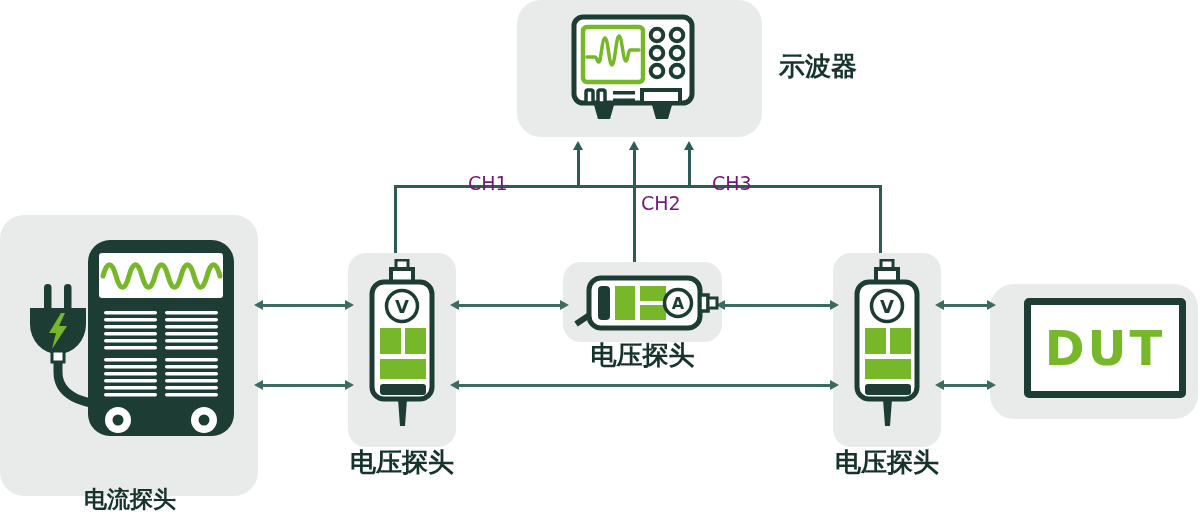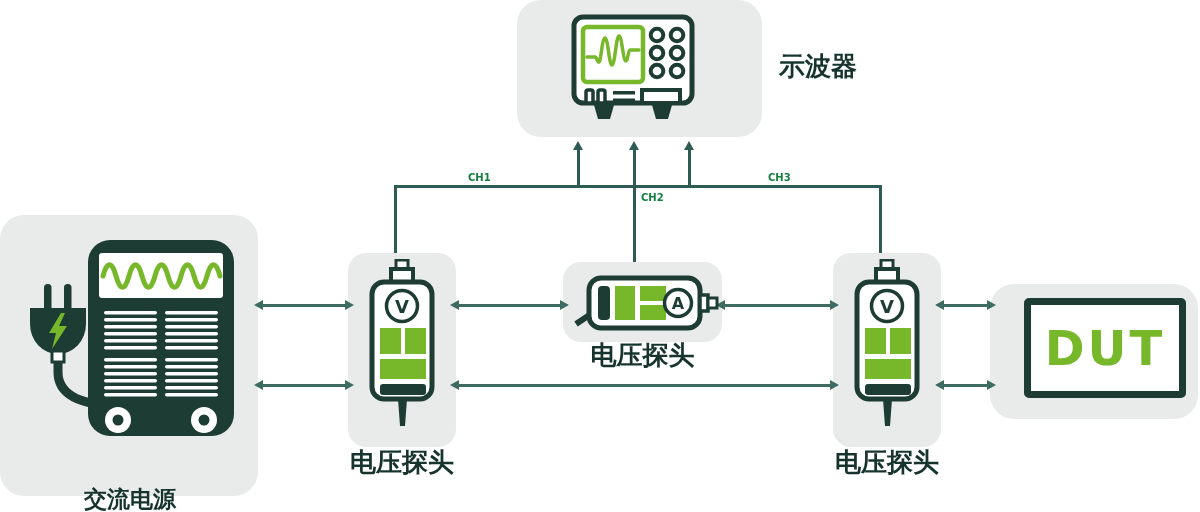--- a/index.html
+++ b/index.html
@@ -7,21 +7,21 @@
     width:1200px;height:512px;position:relative;overflow:hidden;
     background:#ffffff;
     font-family:"DejaVu Sans","Liberation Sans",sans-serif;
   }
   .panel{position:absolute;background:#e9ebea;}
   .device-label{
     position:absolute;font-weight:bold;font-size:26px;color:#16342d;
     text-align:center;white-space:nowrap;line-height:1.1;
   }
   .faint-label{
-    position:absolute;font-size:10px;font-weight:bold;color:#15803d;
+    position:absolute;font-size:19px;font-weight:normal;color:#701a75;
     white-space:nowrap;
   }
   
   .wire-h{position:absolute;height:3px;background:#3d6b62;}
   .wire-h::before{content:'';position:absolute;left:-8px;top:-4px;
     border-top:5.5px solid transparent;border-bottom:5.5px solid transparent;
     border-right:9px solid #3d6b62;}
   .wire-h::after{content:'';position:absolute;right:-8px;top:-4px;
     border-top:5.5px solid transparent;border-bottom:5.5px solid transparent;
     border-left:9px solid #3d6b62;}
@@ -52,21 +52,21 @@
 
 <div class="bus-h" style="left:394px;top:185px;width:488px;"></div>
 <div class="bus-v" style="left:394px;top:185px;height:68px;"></div>
 <div class="bus-v" style="left:633px;top:185px;height:77px;"></div>
 <div class="bus-v" style="left:879px;top:185px;height:68px;"></div>
 <div class="ch-arrow" style="left:577px;top:149px;height:37px;"></div>
 <div class="ch-arrow" style="left:633px;top:149px;height:37px;"></div>
 <div class="ch-arrow" style="left:688px;top:149px;height:37px;"></div>
 <div class="faint-label" style="left:468px;top:172px;">CH1</div>
 <div class="faint-label" style="left:641px;top:192px;">CH2</div>
-<div class="faint-label" style="left:768px;top:172px;">CH3</div>
+<div class="faint-label" style="left:712px;top:172px;">CH3</div>
 
 <div class="wire-h" style="left:262px;top:304px;width:84px;"></div>
 <div class="wire-h" style="left:458px;top:304px;width:103px;"></div>
 <div class="wire-h" style="left:724px;top:304px;width:107px;"></div>
 <div class="wire-h" style="left:943px;top:304px;width:45px;"></div>
 <div class="wire-h" style="left:262px;top:384px;width:84px;"></div>
 <div class="wire-h" style="left:458px;top:384px;width:373px;"></div>
 <div class="wire-h" style="left:943px;top:384px;width:45px;"></div>
 
 <svg style="left:570px;top:13px;" width="128" height="110" viewBox="0 0 128 110">
@@ -170,16 +170,16 @@
   <rect x="16" y="100" width="46" height="20" fill="#77b82a"></rect>
   <rect x="16" y="125" width="46" height="11" rx="3" fill="#1d3c34"></rect>
   <polygon points="34,140 43,140 41,167 36,167" fill="#1d3c34"></polygon>
 </svg>
 
 <div class="dut-box" style="left:1024px;top:298px;width:148px;height:86px;">
   <span class="dut-text">DUT</span>
 </div>
 
 <div class="device-label" style="left:779px;top:52px;">示波器</div>
-<div class="device-label" style="left:84px;top:487px;font-size:23px;">交流电源</div>
+<div class="device-label" style="left:84px;top:487px;font-size:23px;">电流探头</div>
 <div class="device-label" style="left:348px;top:448px;width:108px;">电压探头</div>
 <div class="device-label" style="left:563px;top:341px;width:159px;">电压探头</div>
 <div class="device-label" style="left:833px;top:448px;width:108px;">电压探头</div>
 
 </body></html>

